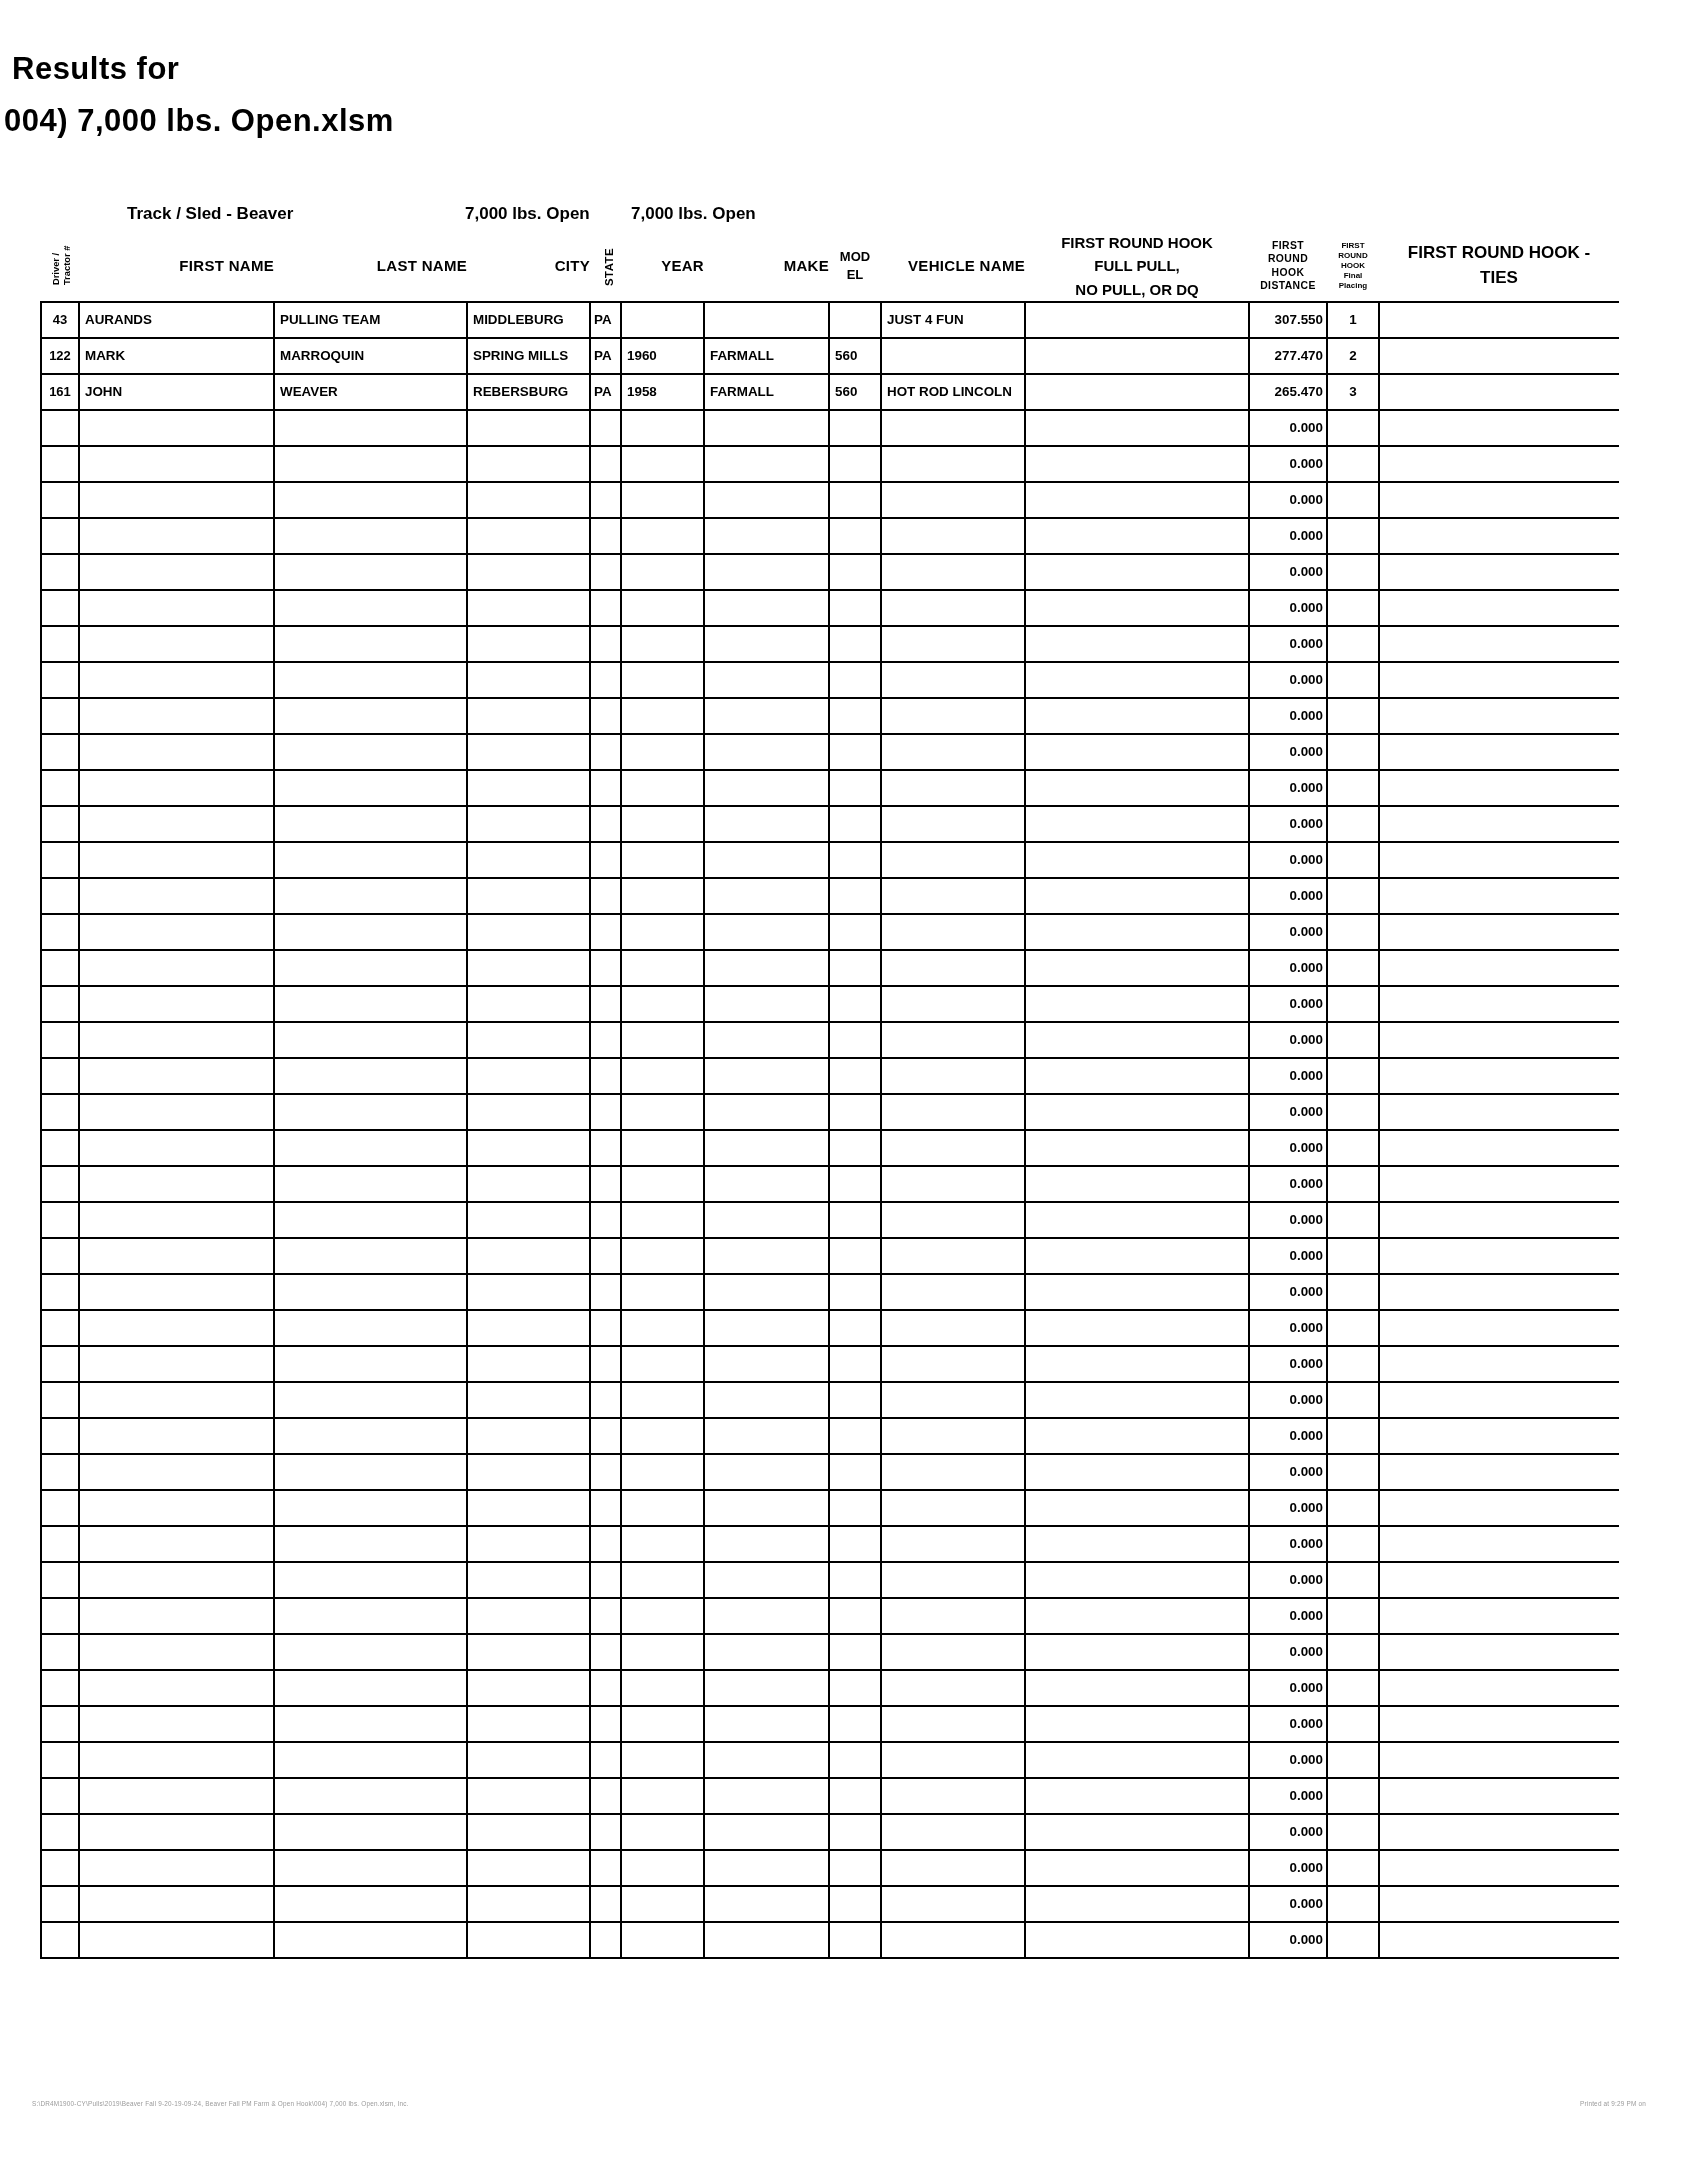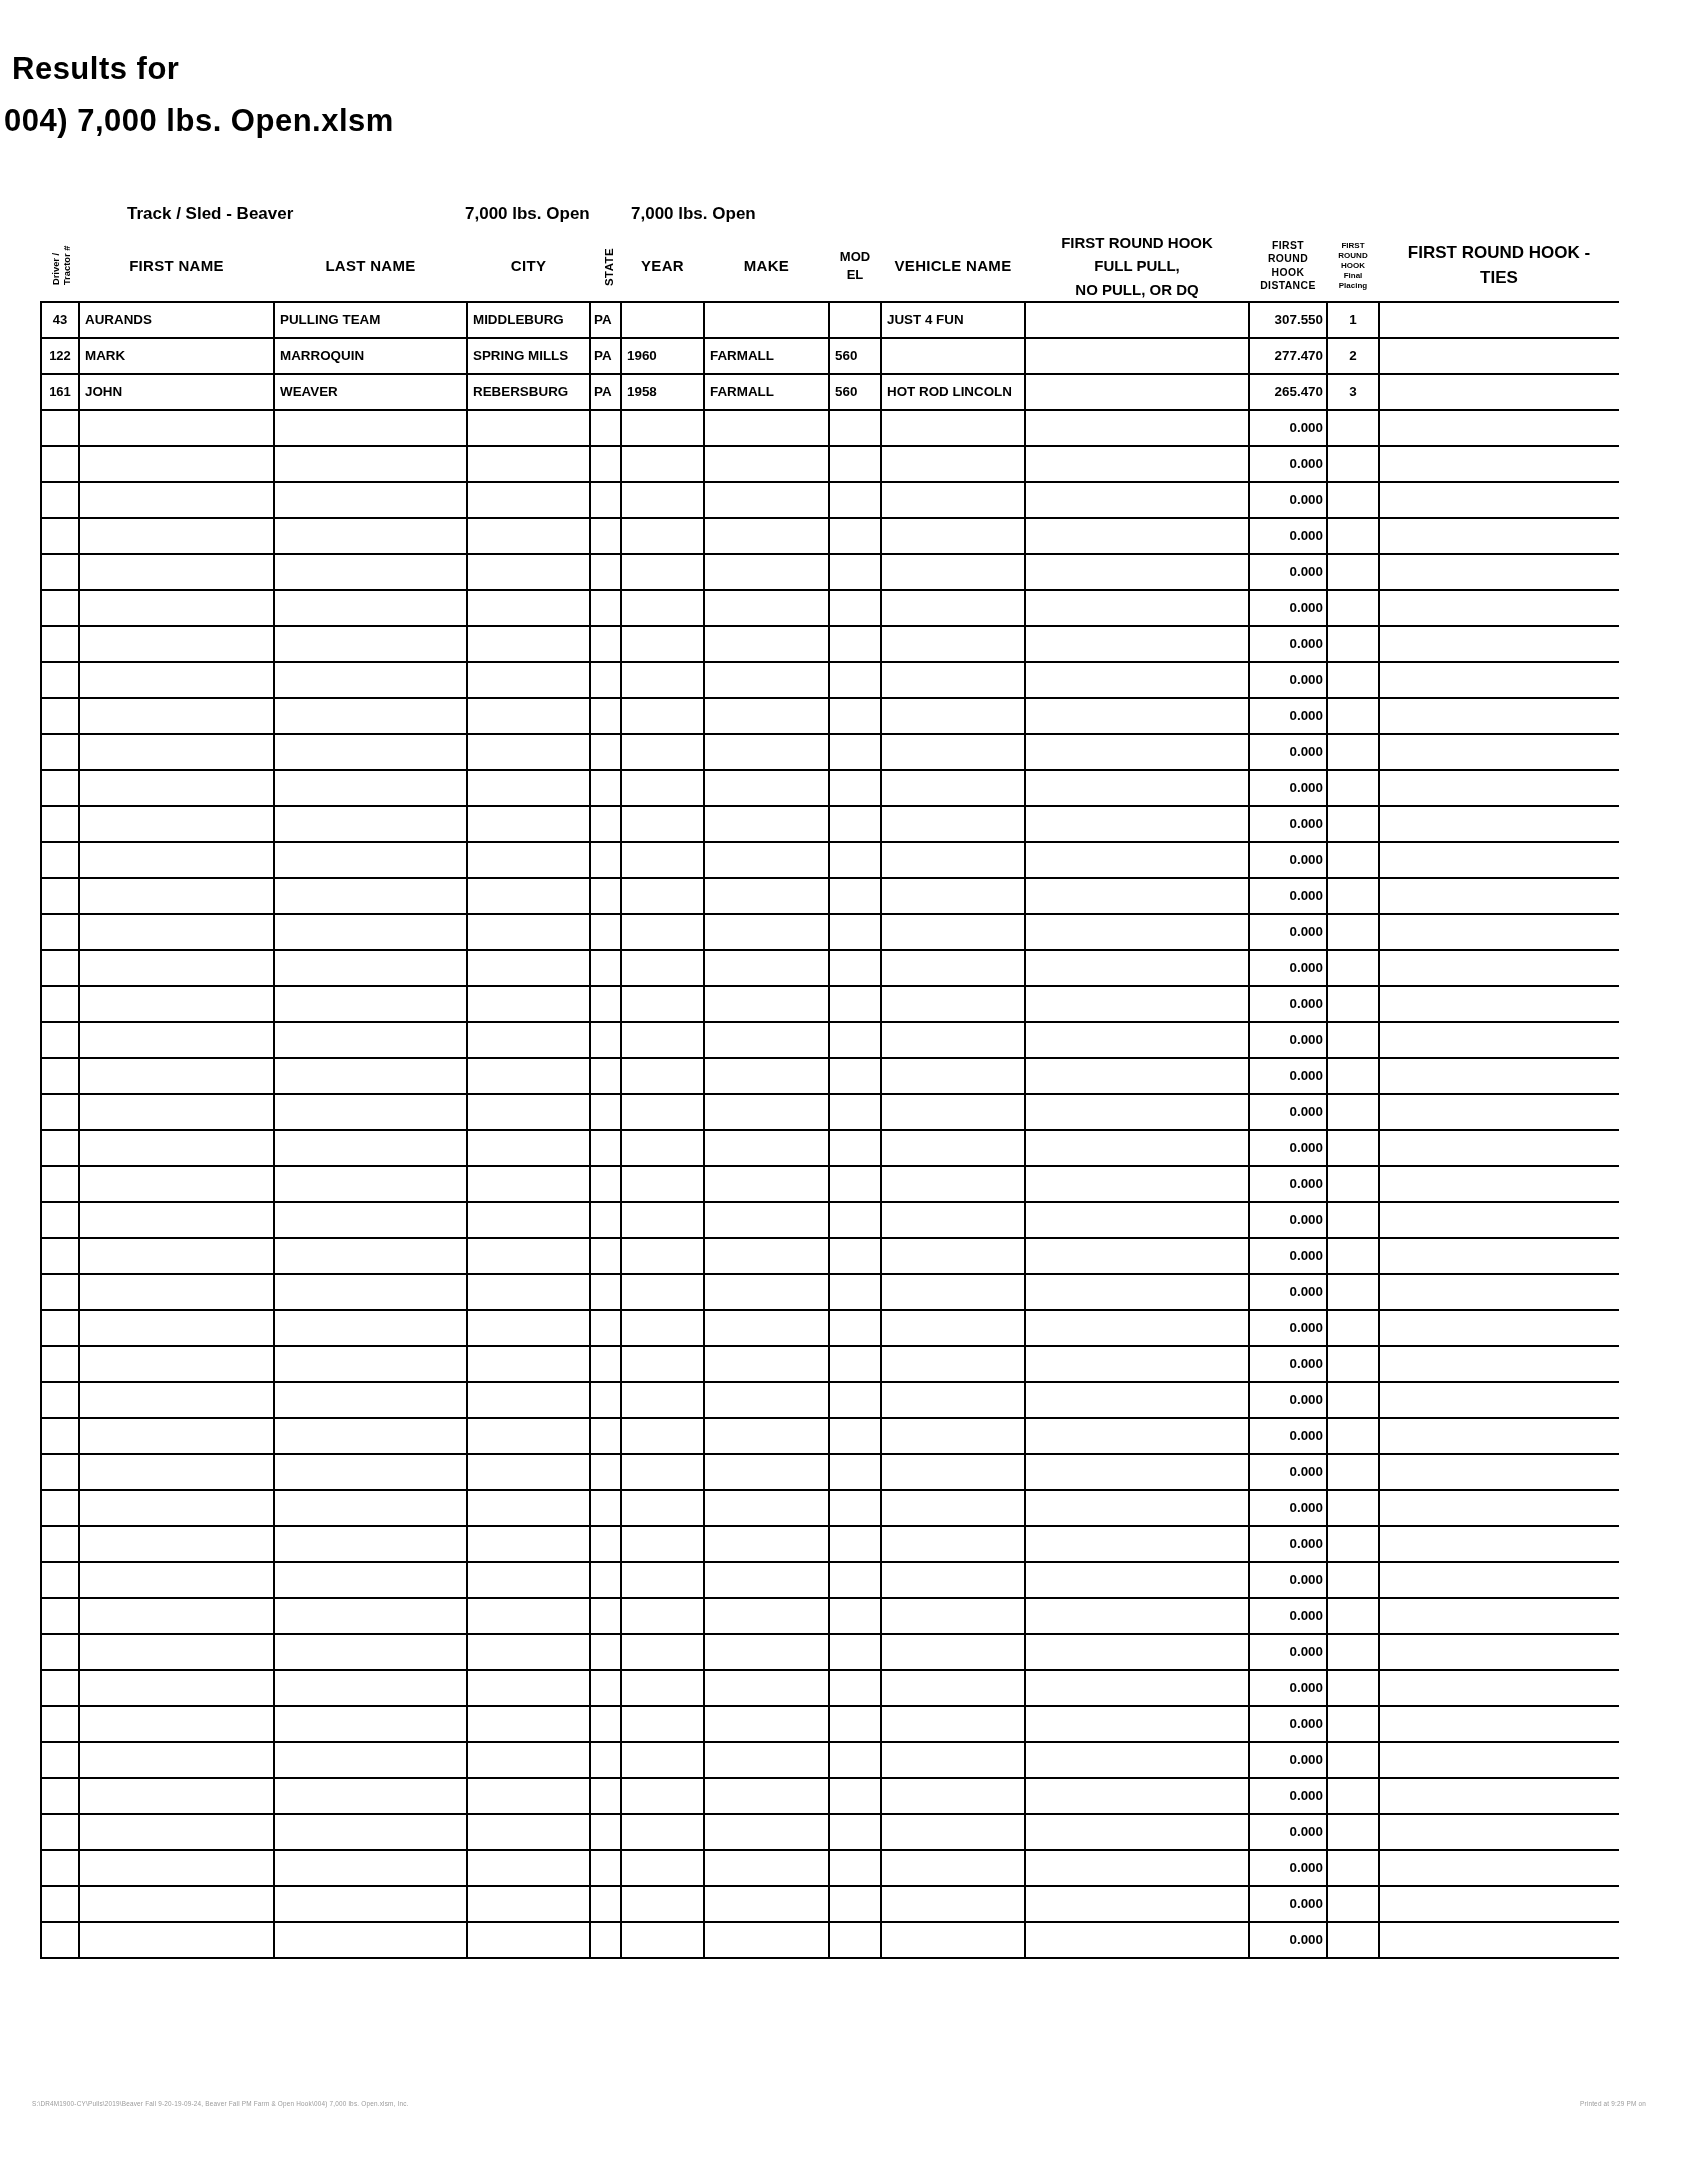--- a/index.html
+++ b/index.html
@@ -12,21 +12,21 @@
   .meta{position:absolute;top:204px;height:24px;font-size:17px;white-space:nowrap;}
   .meta-track{left:79px;margin-left:48px;}
   .meta-class1{left:465px;}
   .meta-class2{left:631px;}
 
   table.results{
     position:absolute;left:40px;top:231px;border-collapse:collapse;table-layout:fixed;
     width:1577px;
   }
   thead th{border:none;padding:0;vertical-align:middle;text-align:center;font-weight:bold;height:63px;overflow:visible;}
-  .hdr-main{font-size:15px;letter-spacing:0.3px;}
+  .hdr-main{font-size:15px;letter-spacing:0.3px;text-align:right;}
   .hdr-model{font-size:13px;line-height:1.35;}
   .hdr-fullpull{font-size:15px;line-height:1.55;}
   .hdr-distance{font-size:10.4px;line-height:1.3;letter-spacing:0.4px;}
   .hdr-placing{font-size:8px;line-height:1.25;}
   .hdr-ties{font-size:17px;line-height:1.45;}
   .rot{display:inline-block;transform:rotate(-90deg);white-space:nowrap;}
   .hdr-driver .rot{font-size:9.4px;line-height:1.2;text-align:left;}
   .hdr-state .rot{font-size:11.4px;letter-spacing:0.5px;}
 
   tbody td{

